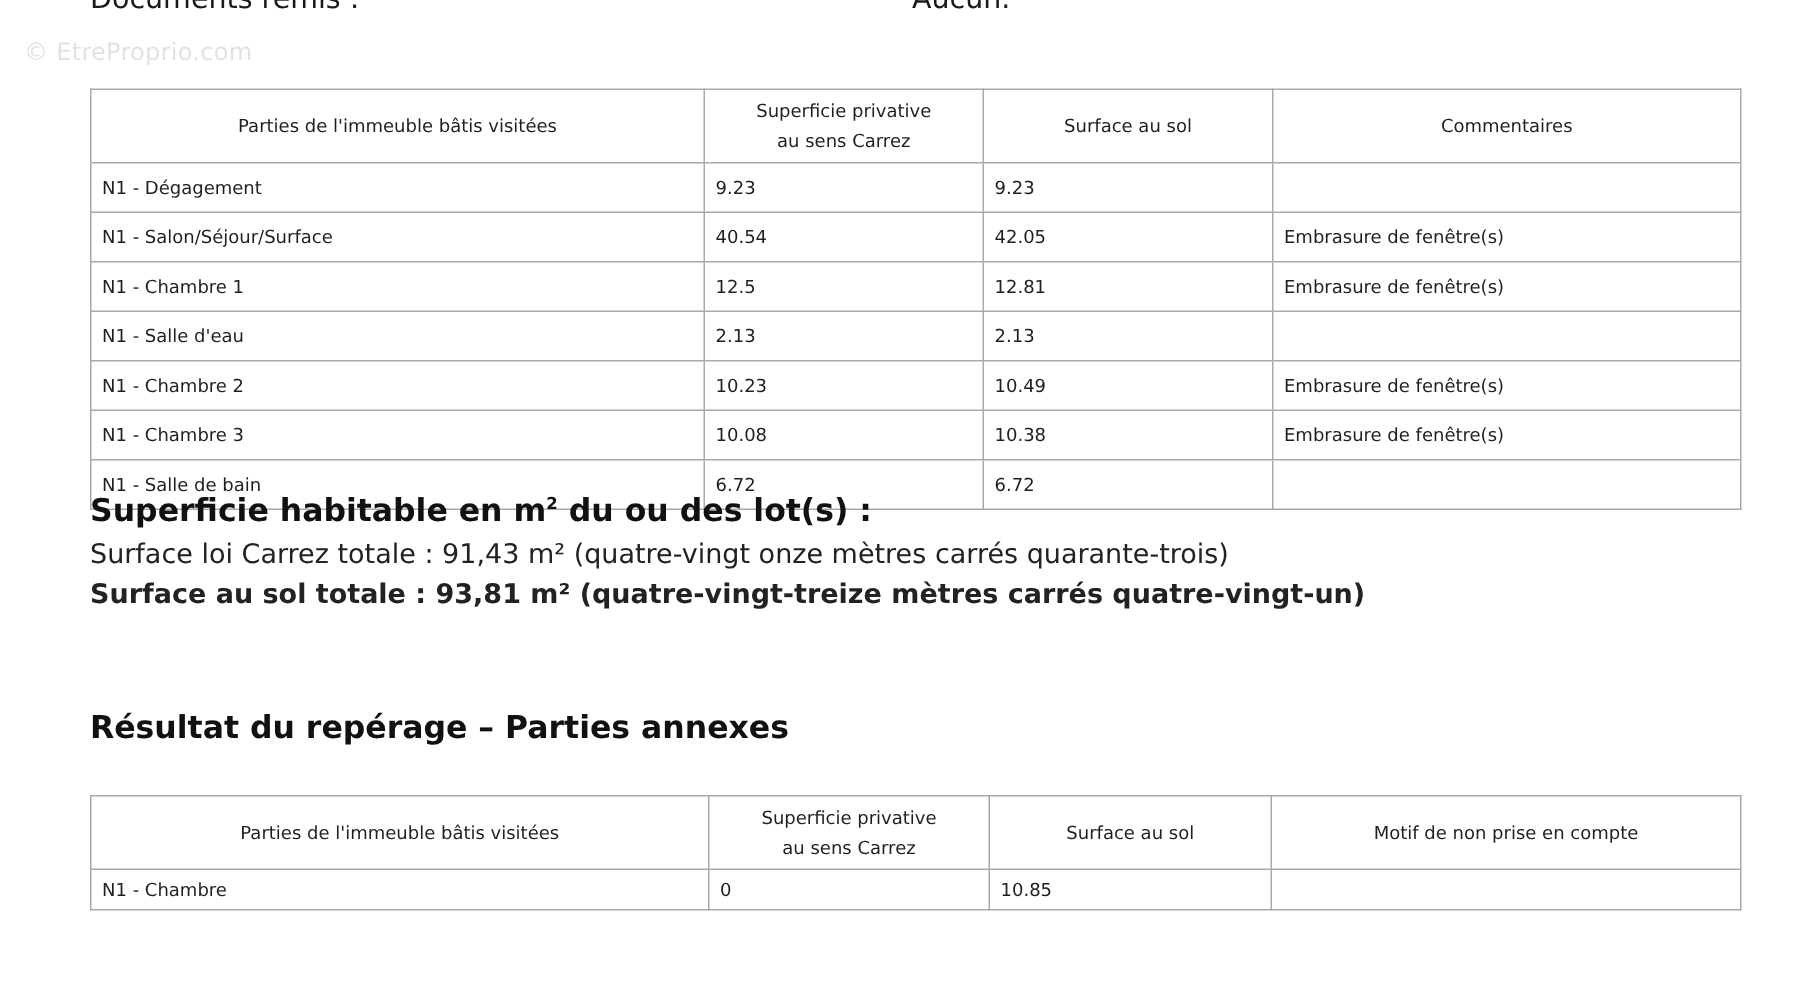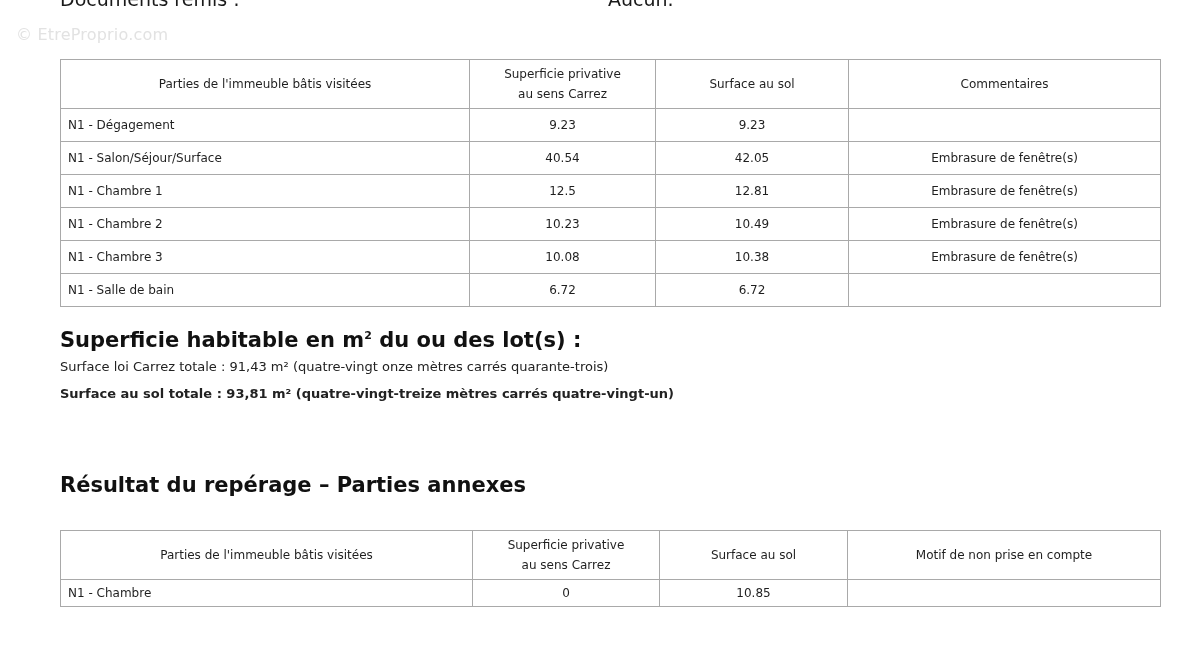--- a/index.html
+++ b/index.html
@@ -46,41 +46,41 @@
     padding: 0 7px;
     font-weight: normal;
     color: #1f1f1f;
     white-space: nowrap;
     overflow: hidden;
   }
   table.grid th {
     text-align: center;
     line-height: 20px;
   }
-  table.grid td.c { text-align: center; }
+  table.grid td.c { text-align: left; }
   table.grid td.l { text-align: left; }
   #main-table { top: 59px; width: 1100px; }
   #main-table thead tr { height: 49px; }
   #main-table tbody tr { height: 33px; }
   #annex-table { top: 530px; width: 1100px; }
   #annex-table thead tr { height: 49px; }
   #annex-table tbody tr { height: 27px; }
 
   .section-heading {
     position: absolute;
     left: 60px;
     font-weight: bold;
     font-size: 21px;
     color: #111;
   }
   #habitable-heading { top: 328px; }
   .summary-line {
     position: absolute;
     left: 60px;
-    font-size: 13px;
+    font-size: 18px;
     color: #222;
     white-space: nowrap;
   }
   #carrez-line { top: 359px; }
   #sol-line { top: 386px; font-weight: bold; }
   #annex-heading { top: 473px; }
   sup { font-size: 11px; }
 </style>
 </head>
 <body>
@@ -118,20 +118,26 @@
       <td class="l">N1 - Salon/Séjour/Surface</td>
       <td class="c">40.54</td>
       <td class="c">42.05</td>
       <td class="c">Embrasure de fenêtre(s)</td>
     </tr>
     <tr>
       <td class="l">N1 - Chambre 1</td>
       <td class="c">12.5</td>
       <td class="c">12.81</td>
       <td class="c">Embrasure de fenêtre(s)</td>
+    </tr>
+    <tr>
+      <td class="l">N1 - Salle d'eau</td>
+      <td class="c">2.13</td>
+      <td class="c">2.13</td>
+      <td class="c"></td>
     </tr>
     <tr>
       <td class="l">N1 - Chambre 2</td>
       <td class="c">10.23</td>
       <td class="c">10.49</td>
       <td class="c">Embrasure de fenêtre(s)</td>
     </tr>
     <tr>
       <td class="l">N1 - Chambre 3</td>
       <td class="c">10.08</td>

